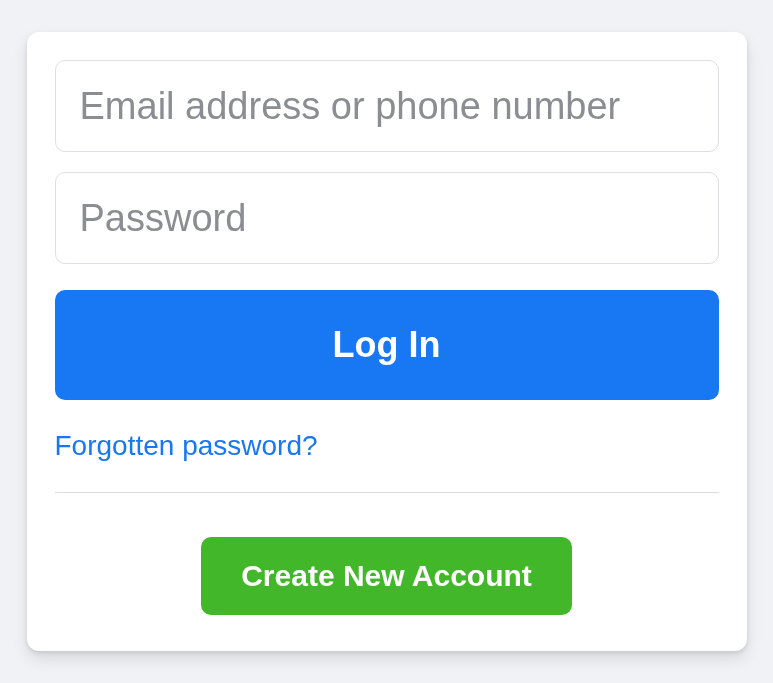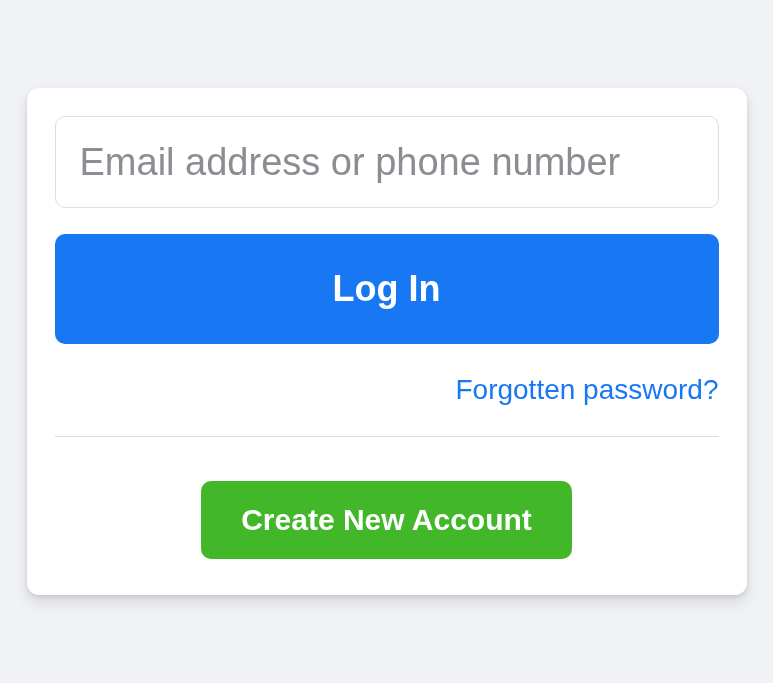--- a/index.html
+++ b/index.html
@@ -46,21 +46,21 @@
       border: none;
       border-radius: 10px;
       color: #fff;
       font-size: 36px;
       font-weight: 700;
       cursor: pointer;
       margin-top: 6px;
     }
     .forgot-link {
       display: block;
-      text-align: right;
+      text-align: left;
       color: #1877f2;
       font-size: 28px;
       font-weight: 500;
       text-decoration: none;
       margin-top: 30px;
       margin-bottom: 30px;
       cursor: pointer;
     }
     .divider {
       border: none;
@@ -81,19 +81,20 @@
       font-weight: 700;
       padding: 22px 40px;
       cursor: pointer;
     }
   </style>
 </head>
 <body>
 
 <div class="login-card">
   <input type="text" class="input-field" placeholder="Email address or phone number" style="">
+  <input type="password" class="input-field" placeholder="Password" style="">
   <button class="login-button">Log In</button>
   <a class="forgot-link">Forgotten password?</a>
   <hr class="divider">
   <div class="create-button-wrap">
     <button class="create-button">Create New Account</button>
   </div>
 </div>
 
 </body></html>

